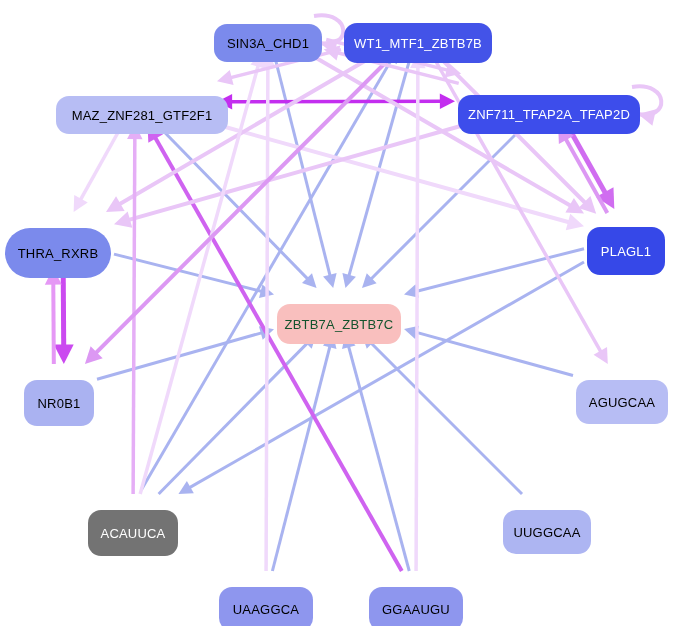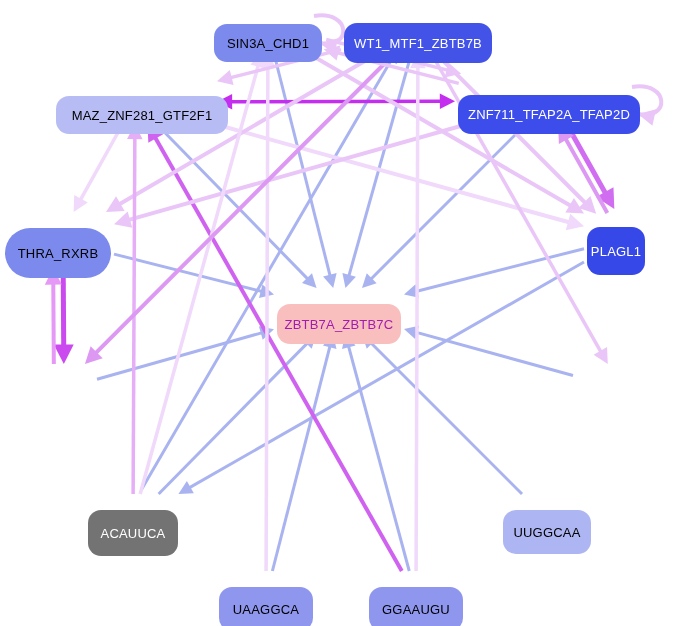--- a/index.html
+++ b/index.html
@@ -182,25 +182,31 @@
       </div>
       <div class="node" style="left: 56px; top: 83px; width: 172px; height: 38px; background: rgb(183, 189, 244); color: rgb(0, 0, 0);">
         <span class="label">MAZ_ZNF281_GTF2F1</span>
       </div>
       <div class="node" style="left: 458px; top: 81.5px; width: 182px; height: 39px; background: rgb(61, 77, 235); color: rgb(255, 255, 255);">
         <span class="label">ZNF711_TFAP2A_TFAP2D</span>
       </div>
       <div class="node" style="left: 5px; top: 215px; width: 106px; height: 50px; background: rgb(123, 138, 236); color: rgb(0, 0, 0); border-radius: 25px;">
         <span class="label">THRA_RXRB</span>
       </div>
-      <div class="node" style="left: 587px; top: 214px; width: 58px; height: 48px; background: rgb(54, 72, 232); color: rgb(255, 255, 255);">
+      <div class="node" style="left: 587px; top: 214px; width: 78px; height: 48px; background: rgb(54, 72, 232); color: rgb(255, 255, 255);">
         <span class="label">PLAGL1</span>
       </div>
-      <div class="node" style="left: 277px; top: 291px; width: 124px; height: 40px; background: rgb(249, 191, 190); color: #a21caf;">
+      <div class="node" style="left: 277px; top: 291px; width: 124px; height: 40px; background: rgb(249, 191, 190); color: #14532d;">
         <span class="label">ZBTB7A_ZBTB7C</span>
+      </div>
+      <div class="node" style="left: 24px; top: 367px; width: 70px; height: 46px; background: rgb(170, 178, 241); color: rgb(0, 0, 0);">
+        <span class="label">NR0B1</span>
+      </div>
+      <div class="node" style="left: 576px; top: 367px; width: 92px; height: 44px; background: rgb(183, 189, 244); color: rgb(0, 0, 0);">
+        <span class="label">AGUGCAA</span>
       </div>
       <div class="node" style="left: 88px; top: 497px; width: 90px; height: 46px; background: #737373; color: rgb(255, 255, 255);">
         <span class="label">ACAUUCA</span>
       </div>
       <div class="node" style="left: 503px; top: 497px; width: 88px; height: 44px; background: rgb(173, 181, 242); color: rgb(0, 0, 0);">
         <span class="label">UUGGCAA</span>
       </div>
       <div class="node" style="left: 219px; top: 574px; width: 94px; height: 44px; background: rgb(142, 150, 238); color: #000000;">
         <span class="label">UAAGGCA</span>
       </div>

